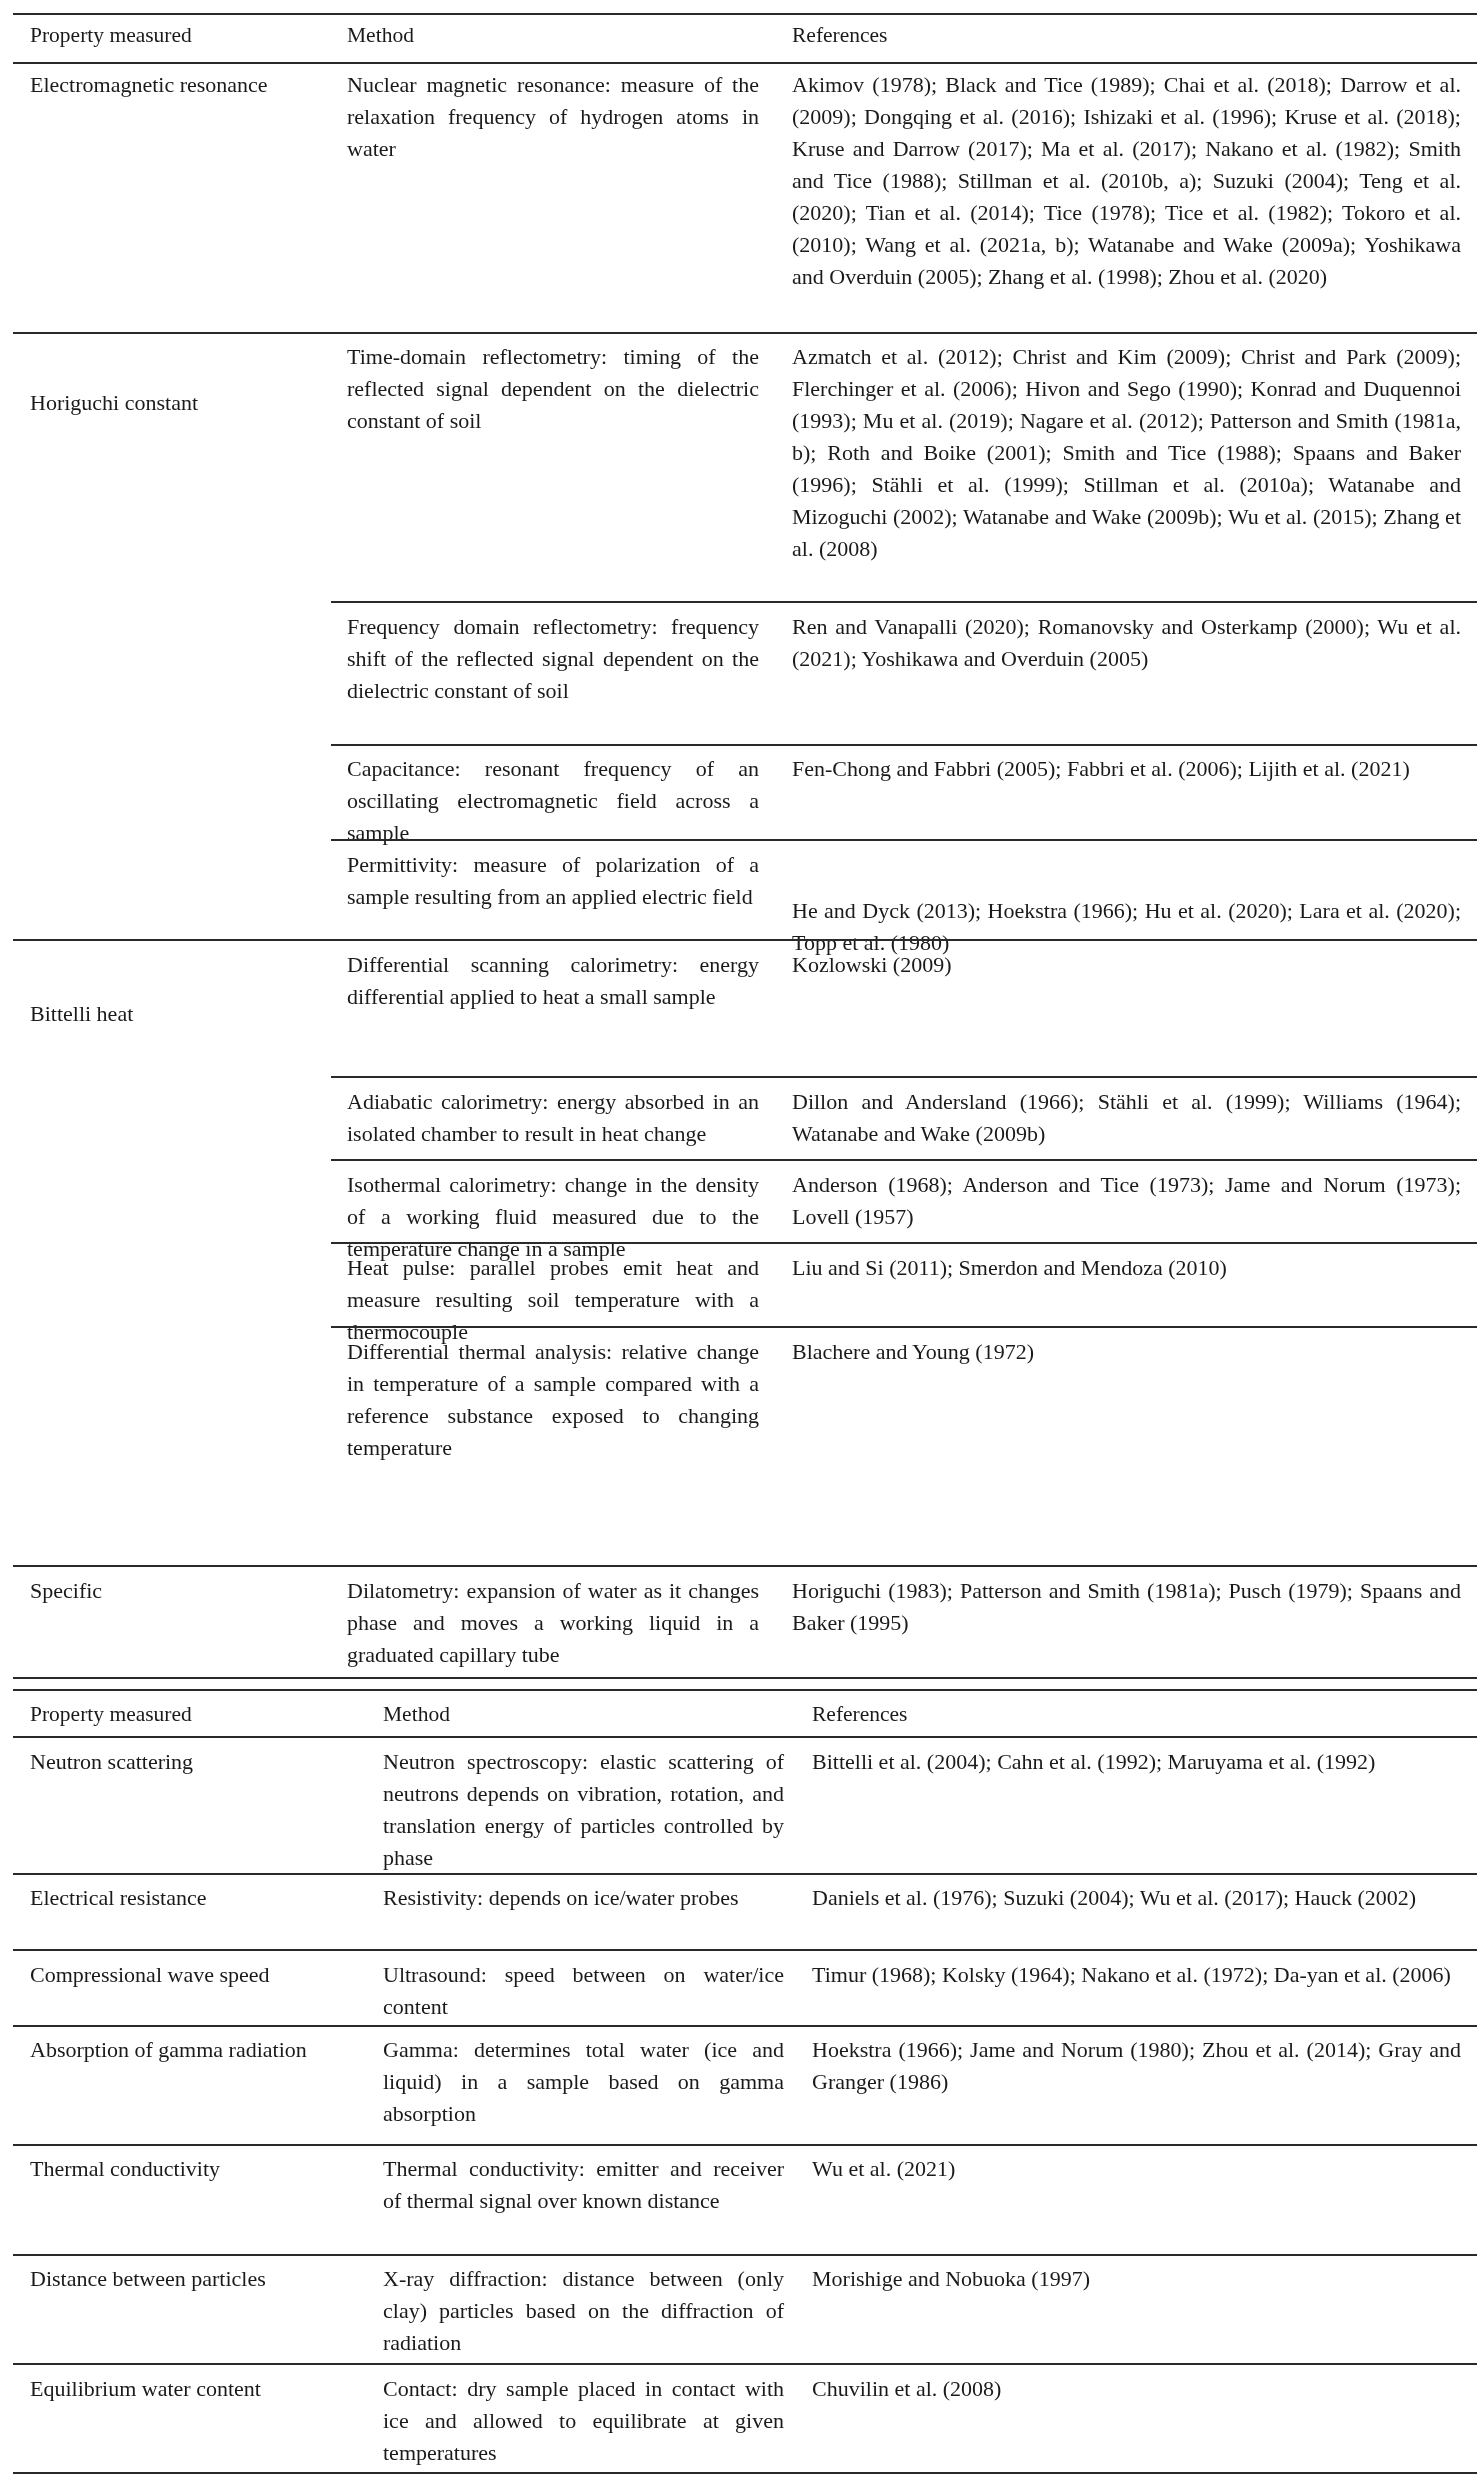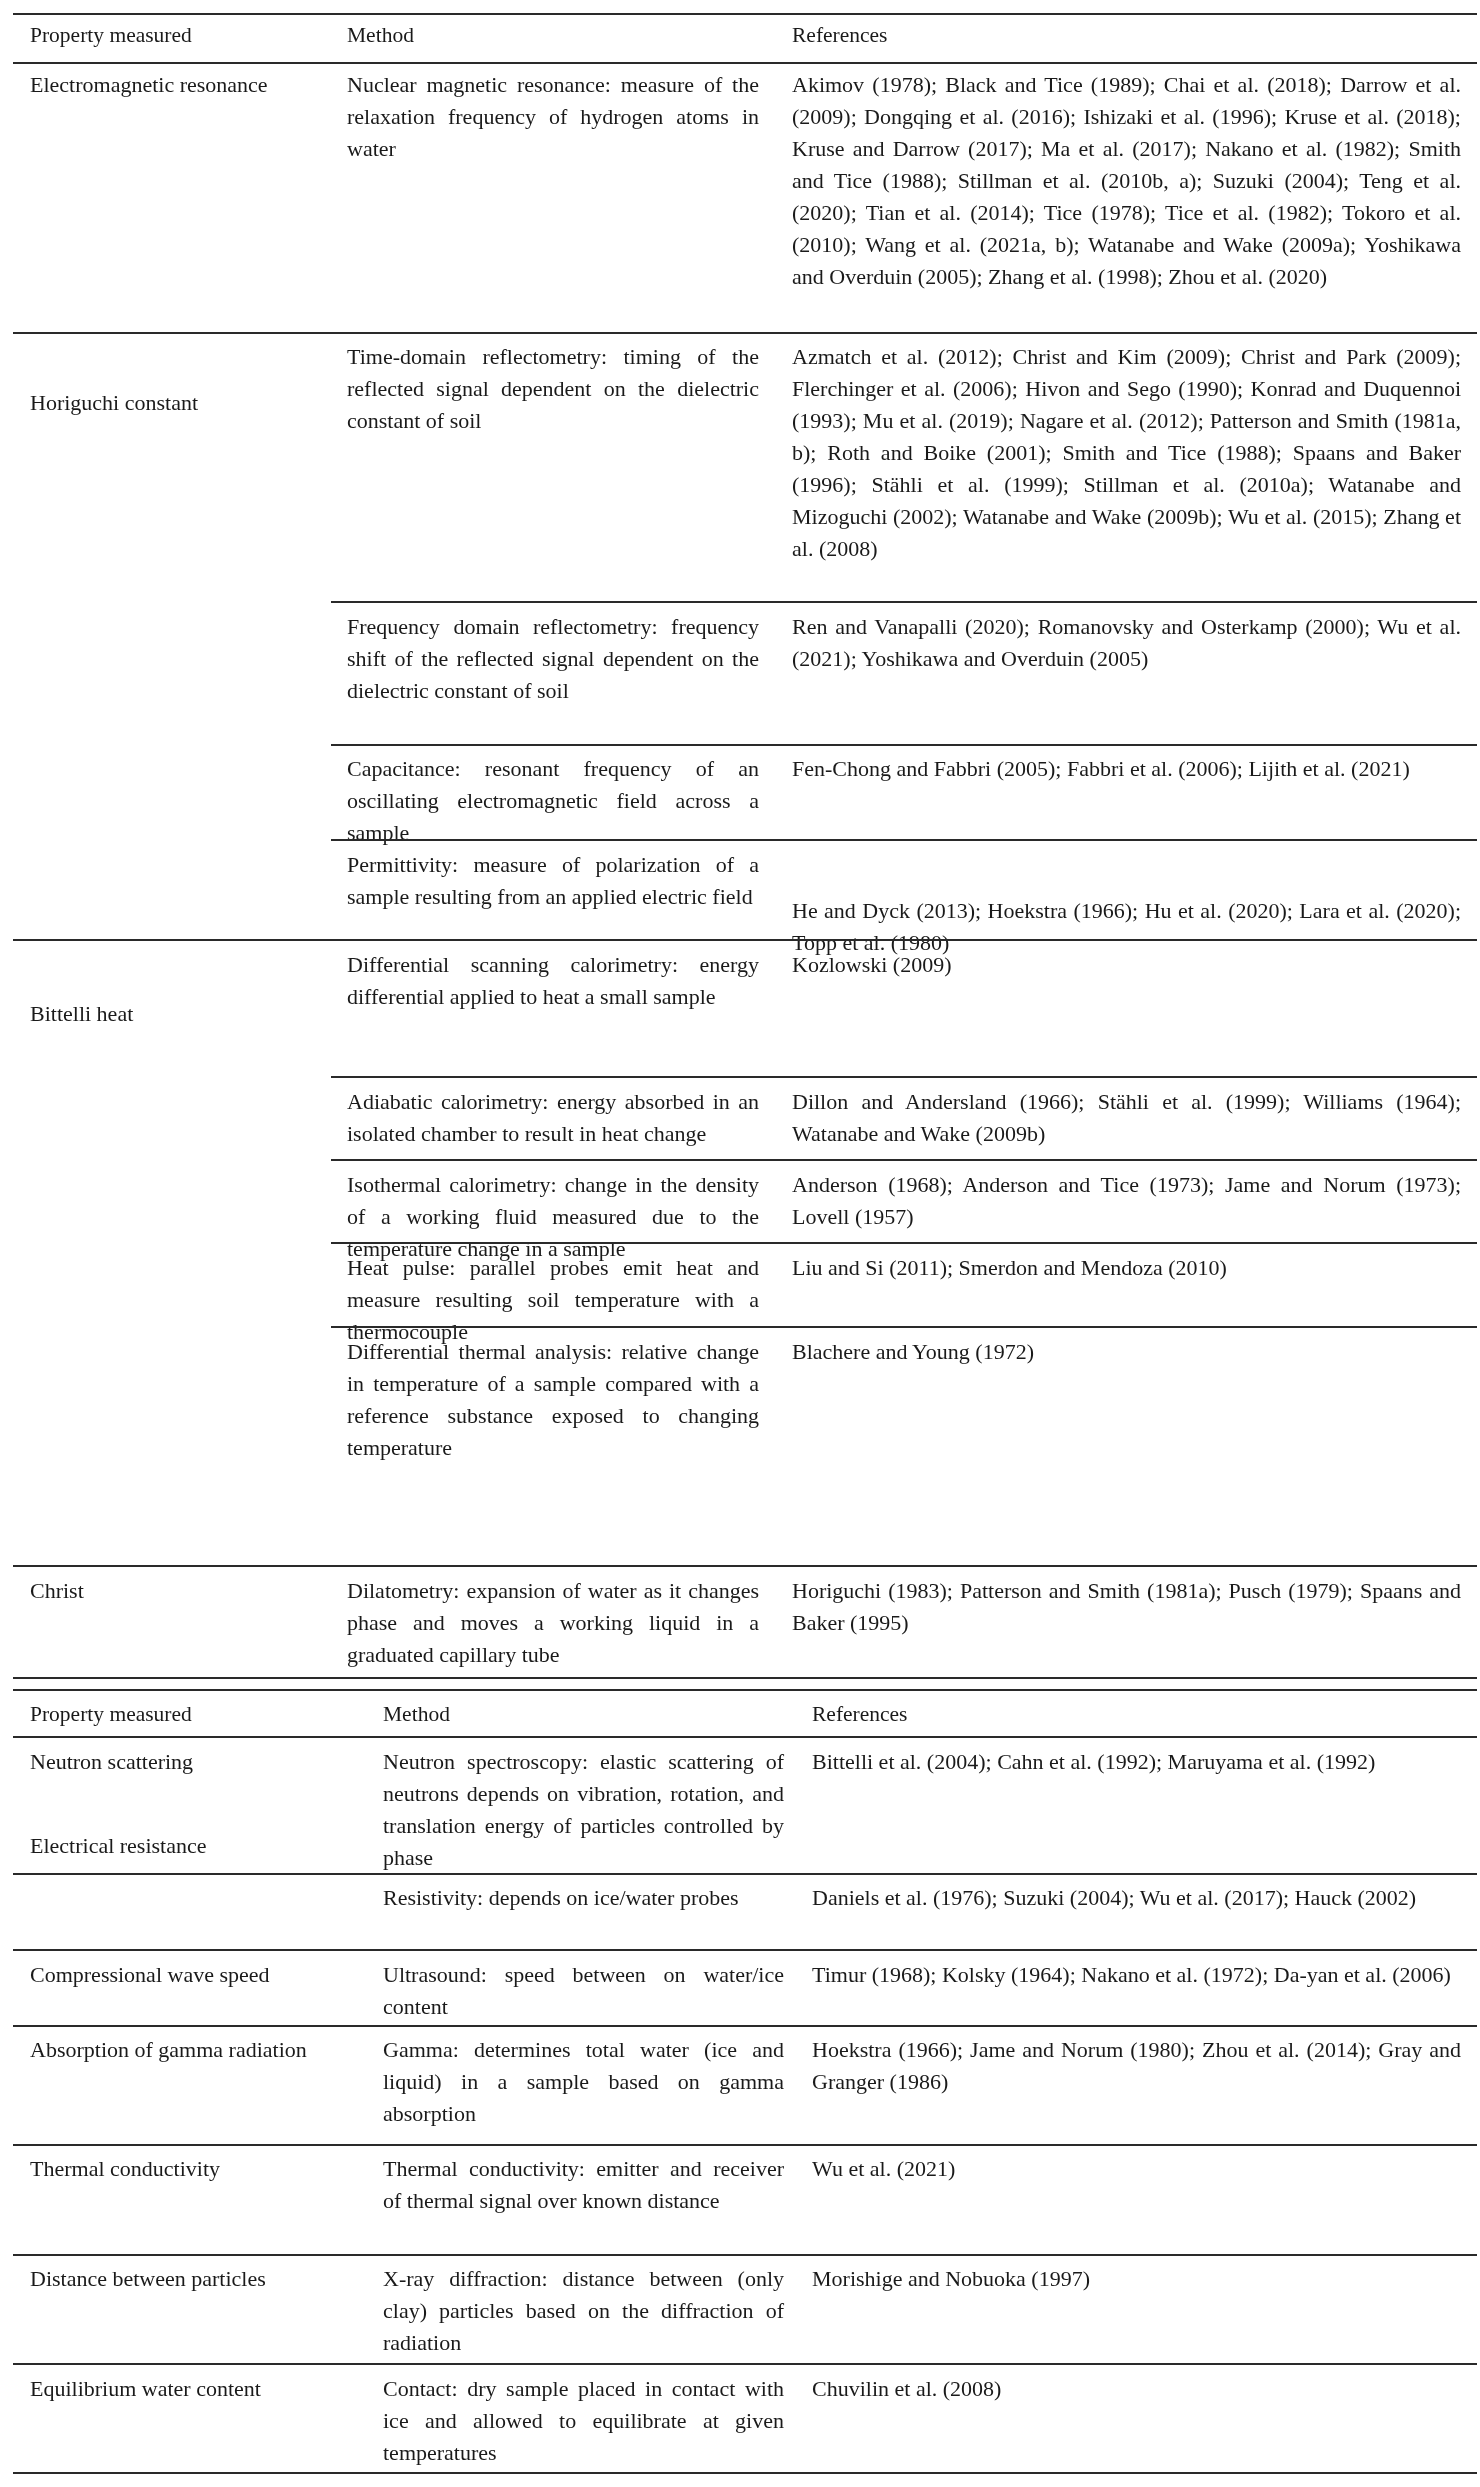--- a/index.html
+++ b/index.html
@@ -81,21 +81,21 @@
     <div class="cell t1c2" style="top:1252px">Heat pulse: parallel probes emit heat and measure resulting soil temperature with a thermocouple</div>
     <div class="cell t1c3" style="top:1252px">Liu and Si (2011); Smerdon and Mendoza (2010)</div>
     <div class="rule partial thin" style="top:1326px"></div>
 
     <div class="cell t1c2" style="top:1336px">Differential thermal analysis: relative change in temperature of a sample compared with a reference substance exposed to changing temperature</div>
     <div class="cell t1c3" style="top:1336px">Blachere and Young (1972)</div>
   </div>
   <div class="rule" style="top:1565px"></div>
 
   <div>
-    <div class="cell t1c1 prop" style="top:1575px">Christ</div>
+    <div class="cell t1c1 prop" style="top:1575px">Specific</div>
     <div class="cell t1c2" style="top:1575px">Dilatometry: expansion of water as it changes phase and moves a working liquid in a graduated capillary tube</div>
     <div class="cell t1c3" style="top:1575px">Horiguchi (1983); Patterson and Smith (1981a); Pusch (1979); Spaans and Baker (1995)</div>
   </div>
   <div class="rule" style="top:1677px"></div>
 </div>
 
 <div>
   <div class="rule" style="top:1689px"></div>
 
   <div>
@@ -106,21 +106,21 @@
   <div class="rule" style="top:1736px"></div>
 
   <div>
     <div class="cell t2c1 prop" style="top:1746px">Neutron scattering</div>
     <div class="cell t2c2" style="top:1746px">Neutron spectroscopy: elastic scattering of neutrons depends on vibration, rotation, and translation energy of particles controlled by phase</div>
     <div class="cell t2c3" style="top:1746px">Bittelli et al. (2004); Cahn et al. (1992); Maruyama et al. (1992)</div>
   </div>
   <div class="rule" style="top:1873px"></div>
 
   <div>
-    <div class="cell t2c1 prop" style="top:1830px">Electrical resistance</div>
+    <div class="cell t2c1 prop" style="top:1882px">Electrical resistance</div>
     <div class="cell t2c2" style="top:1882px">Resistivity: depends on ice/water probes</div>
     <div class="cell t2c3" style="top:1882px">Daniels et al. (1976); Suzuki (2004); Wu et al. (2017); Hauck (2002)</div>
   </div>
   <div class="rule" style="top:1949px"></div>
 
   <div>
     <div class="cell t2c1 prop" style="top:1959px">Compressional wave speed</div>
     <div class="cell t2c2" style="top:1959px">Ultrasound: speed between on water/ice content</div>
     <div class="cell t2c3" style="top:1959px">Timur (1968); Kolsky (1964); Nakano et al. (1972); Da-yan et al. (2006)</div>
   </div>

